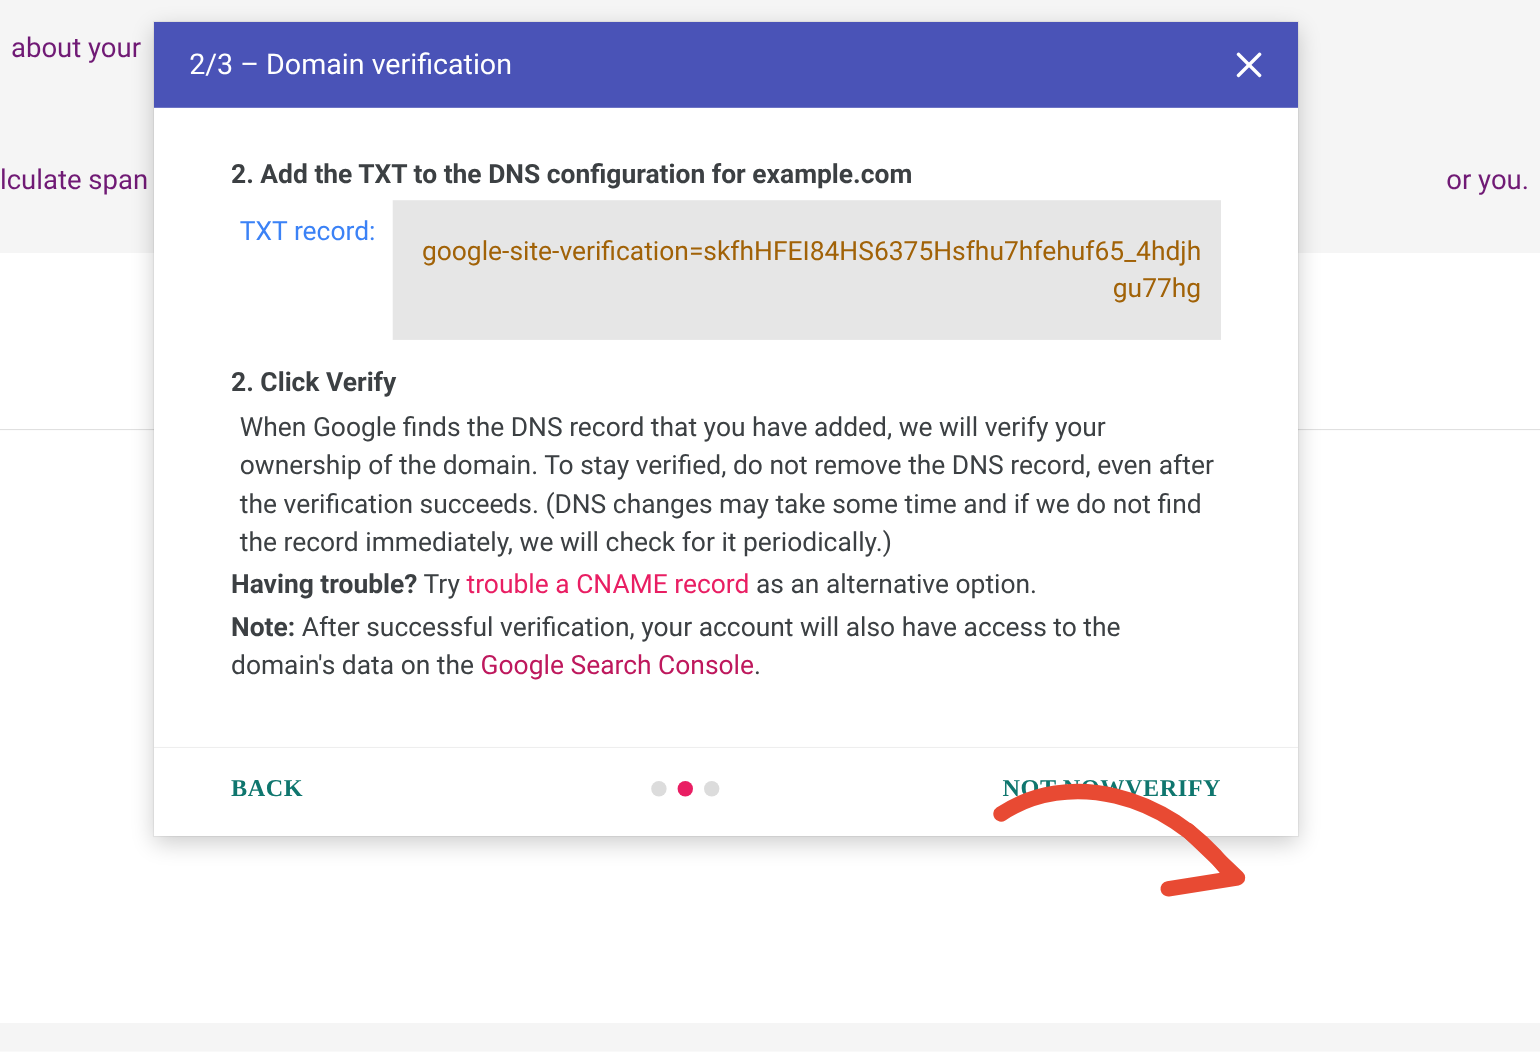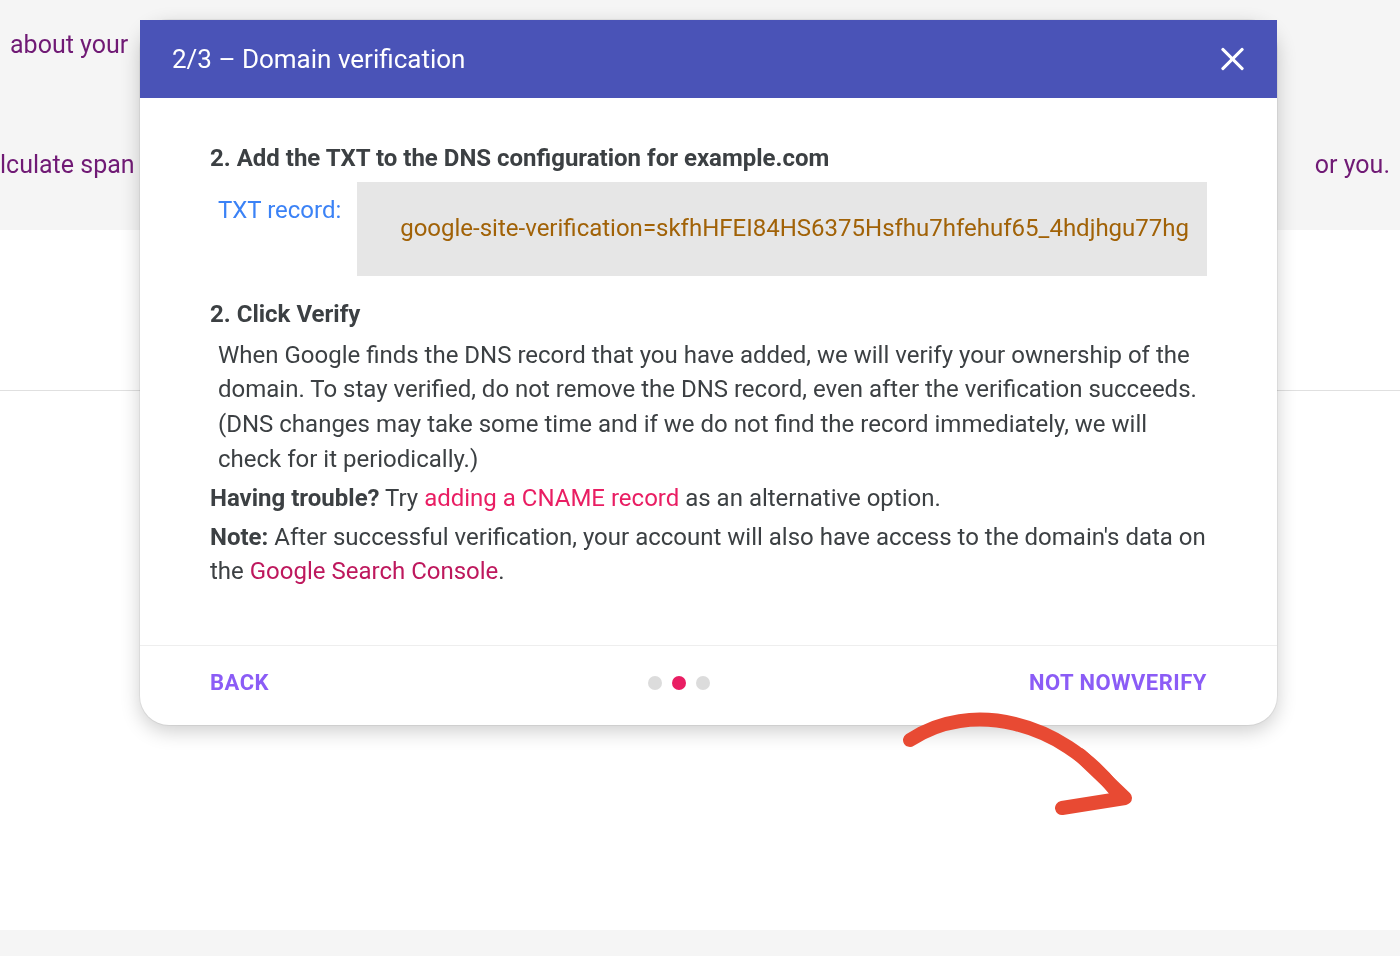--- a/index.html
+++ b/index.html
@@ -18,26 +18,25 @@
     .bg3 { top: 150px; right: 10px; }
 
     .bg-rule { position: absolute; left: 0; right: 0; height: 1px; background: #e0e0e0; }
     .rule1 { top: 390px; }
     .rule-white { position:absolute; left:0; right:0; top:230px; height:700px; background:#fff; }
 
     .dialog {
       position: absolute;
       top: 20px;
       left: 140px;
-      width: 1137px;
+      width: 1040px;
       background: #fff;
       box-shadow: 0 6px 20px rgba(0,0,0,0.2), 0 0 0 1px rgba(0,0,0,0.05);
       display: flex;
       flex-direction: column;
-      border-radius: 29px;
     }
     .dialog-header {
       background: #4a53b7;
       color: #fff;
       padding: 24px 32px;
       font-size: 26px;
       font-weight: 400;
       display: flex;
       align-items: center;
       justify-content: space-between;
@@ -72,22 +71,22 @@
       margin-top: 36px;
       padding: 24px 70px 30px 70px;
       display:flex; align-items:center; justify-content:space-between;
     }
     .footer-left { }
     .footer-center { display:flex; gap:10px; align-items:center; margin-left:60px;}
     .dot { width:14px; height:14px; border-radius:50%; background:#dcdcdc; }
     .dot.active { background:#e91e63; }
     .footer-right { display:flex; }
     .btn-flat {
-      font-size:22px; font-weight:700; letter-spacing:0.5px; color:#8b5cf6;
-      cursor:pointer; user-select:none;
+      font-size:22px; font-weight:700; letter-spacing:0.5px; color:#0f766e;
+      cursor:pointer; user-select:none;font-family:Liberation Serif, serif;
     }
 
     
     .arrow-wrap { position:absolute; left:750px; top:680px; width:280px; height:140px; pointer-events:none; }
   </style>
 </head>
 <body>
 
 <div class="rule-white"></div>
 <div class="bg-rule rule1"></div>
@@ -106,21 +105,21 @@
 
     <div class="step-heading">2. Add the TXT to the DNS configuration for example.com</div>
     <div class="record-row">
       <span class="record-label">TXT record:</span>
       <div class="record-box">google-site-verification=skfhHFEI84HS6375Hsfhu7hfehuf65_4hdjhgu77hg</div>
     </div>
 
     <div class="step-heading" id="s2">2. Click Verify</div>
     <p class="para">When Google finds the DNS record that you have added, we will verify your ownership of the domain. To stay verified, do not remove the DNS record, even after the verification succeeds. (DNS changes may take some time and if we do not find the record immediately, we will check for it periodically.)</p>
     <p class="para para2">
-      <strong>Having trouble?</strong><span> Try </span><a class="link">adding a CNAME record</a><span> as an alternative option.</span>
+      <strong>Having trouble?</strong><span> Try </span><a class="link">trouble a CNAME record</a><span> as an alternative option.</span>
     </p>
     <p class="para note">
       <strong>Note:</strong><span> After successful verification, your account will also have access to the domain's data on the </span><span class="gsc">Google Search Console</span><span>.</span>
     </p>
   </div>
 
   <div class="dialog-footer">
     <div class="footer-left">
       <span class="btn-flat">BACK</span>
     </div>

